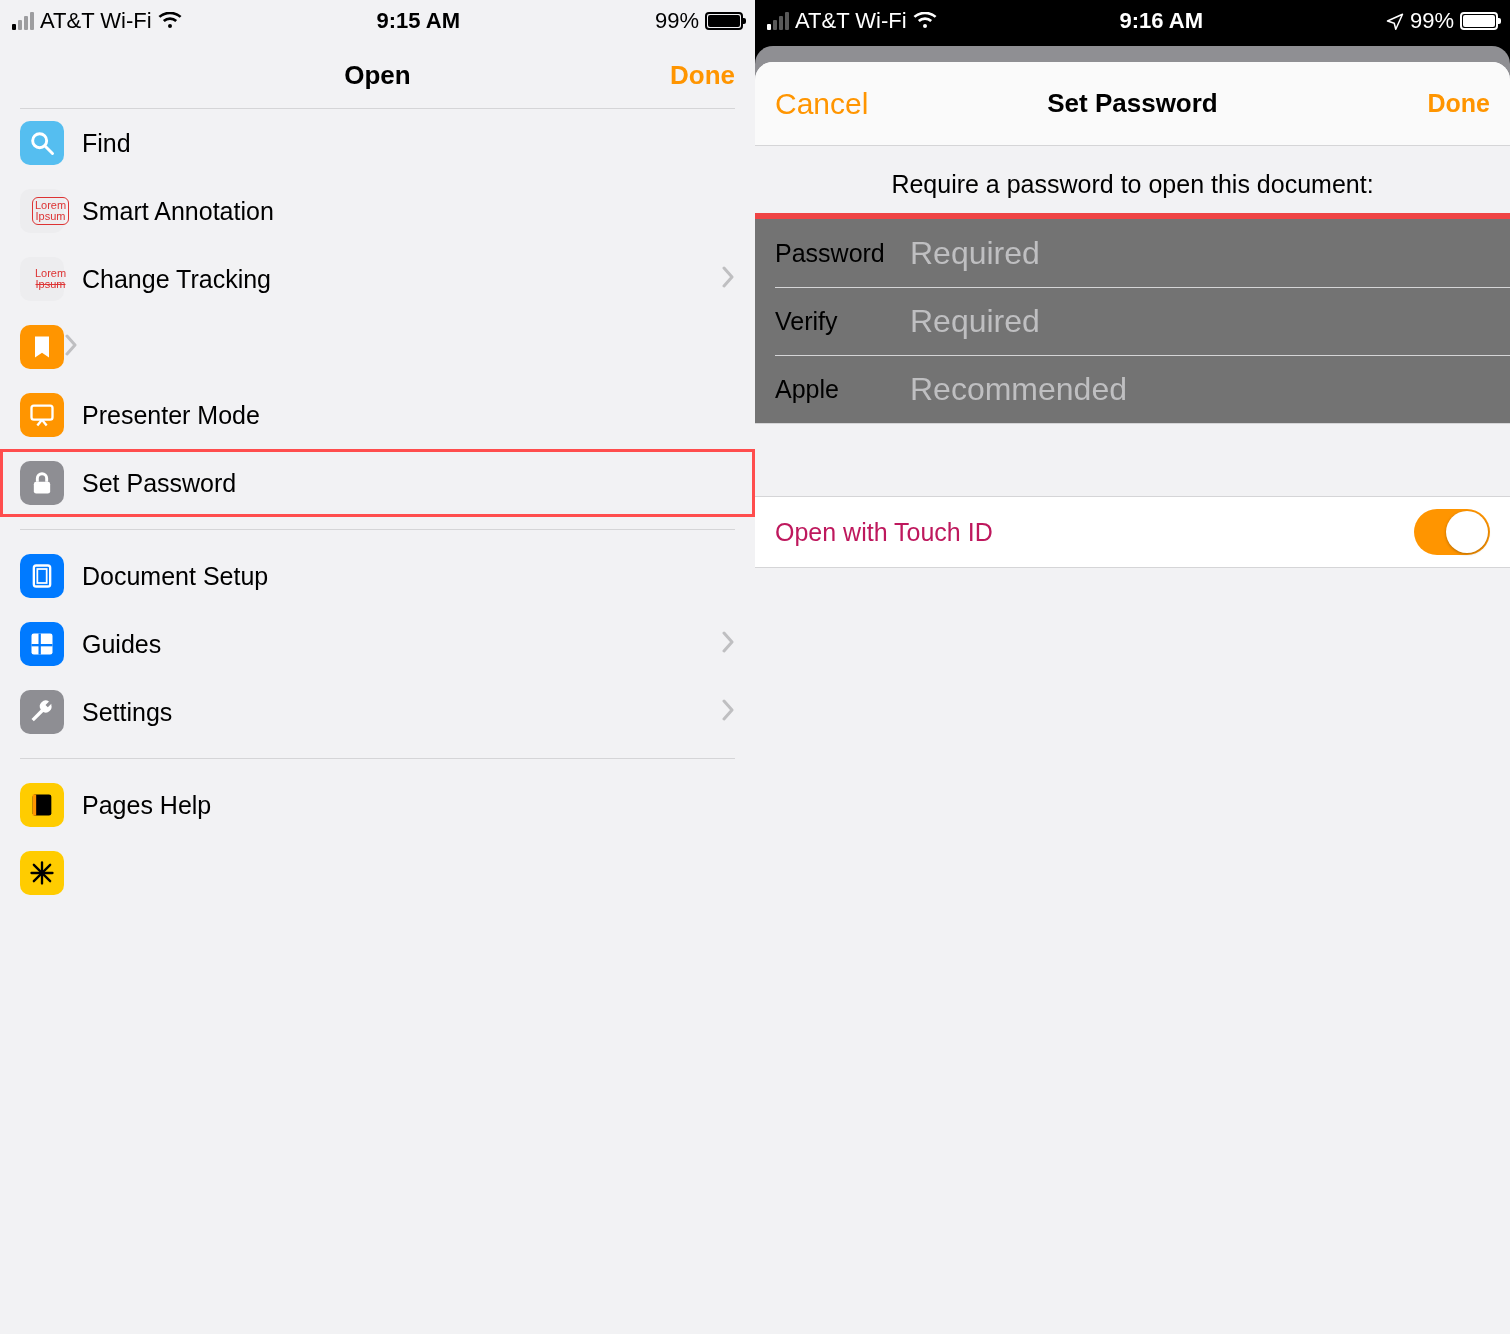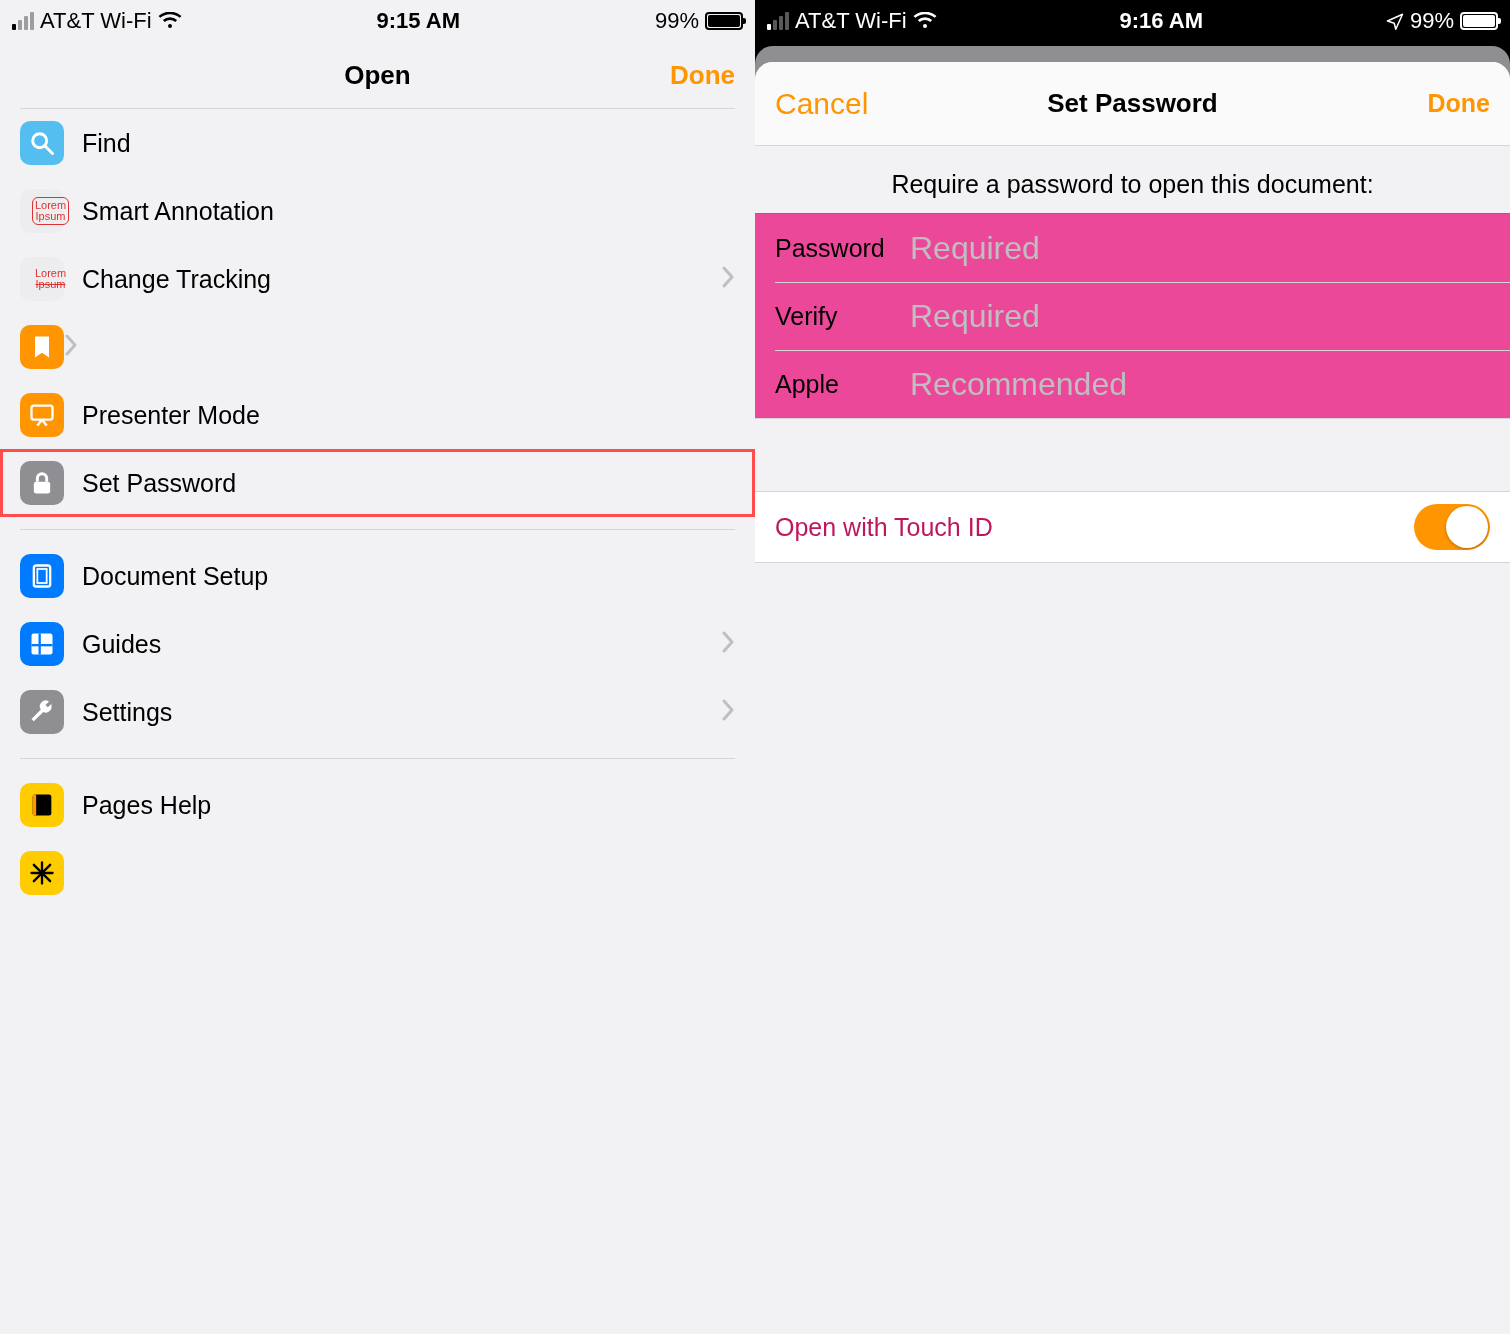--- a/index.html
+++ b/index.html
@@ -47,21 +47,21 @@
 
     
     .sheet-backdrop { position:absolute; top:46px; left:0; right:0; bottom:0; background:#8f8f93; border-radius:18px 18px 0 0; padding-top:10px; }
     .sheet { position:absolute; top:62px; left:0; right:0; bottom:0; background:#f2f2f4; border-radius:18px 18px 0 0; overflow:hidden; }
     .sheet-nav { height:84px; background:#fafafa; display:flex; align-items:center; justify-content:center; position:relative; border-bottom:1px solid #d5d5d7; }
     .sheet-title { font-size:26px; font-weight:600; color:#000; }
     .sheet-cancel { position:absolute; left:20px; color:#ff9500; font-size:30px; }
     .sheet-done   { position:absolute; right:20px; color:#ff9500; font-size:25px; font-weight:600; }
     .group-caption { padding:24px 20px 14px; font-size:25px; font-weight:500; color:#000; text-align:center; }
 
-    .fieldset { background:#ec4899; border-top:1px solid #ef4444; border-bottom:1px solid #d5d5d7; }
+    .fieldset { background:#737373; border-top:6px solid #ef4444; border-bottom:1px solid #d5d5d7; }
     .field-row { display:flex; align-items:center; height:68px; padding:0 20px; }
     .field-row + .field-row { border-top:1px solid #d5d5d7; margin-left:20px; padding-left:0; }
     .field-row + .field-row .fr-label { }
     .fr-label { width:135px; font-size:25px; color:#000; }
     .fr-input { flex:1; border:none; outline:none; font-size:32px; background:transparent; color:#000; }
     .fr-input::placeholder { color:#bfbfc1; }
 
     .gap { height:72px; }
 
     .toggle-row { background:#fff; border-top:1px solid #d5d5d7; border-bottom:1px solid #d5d5d7; display:flex; align-items:center; justify-content:space-between; height:72px; padding:0 20px; }

